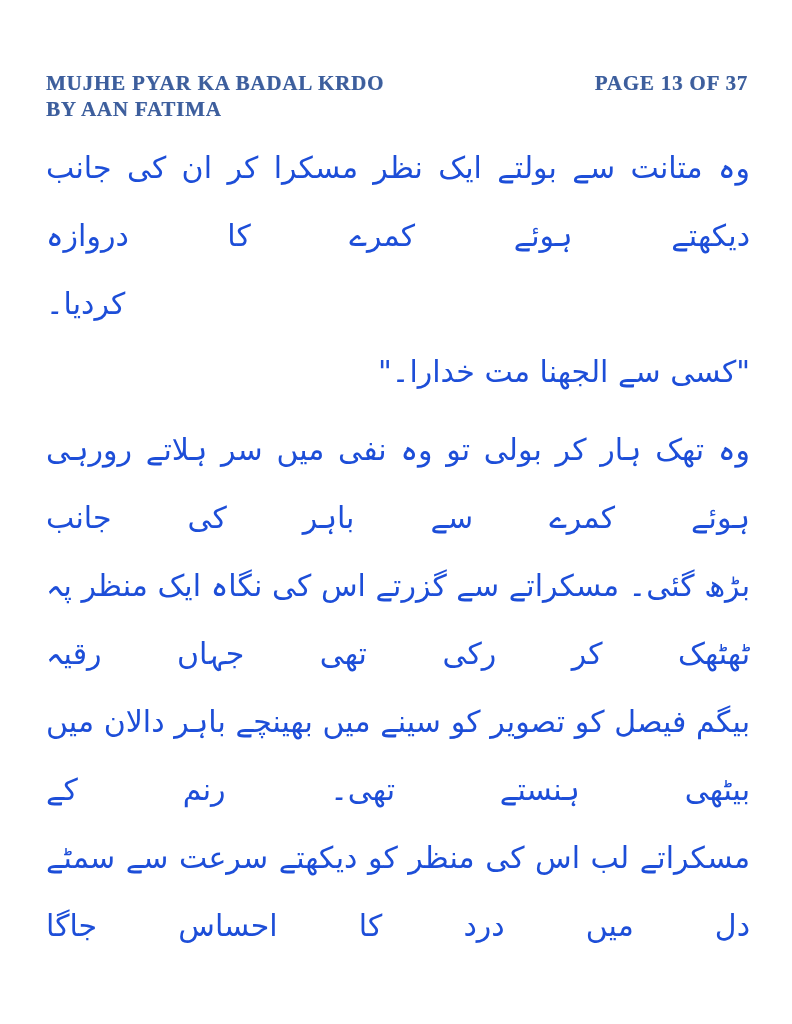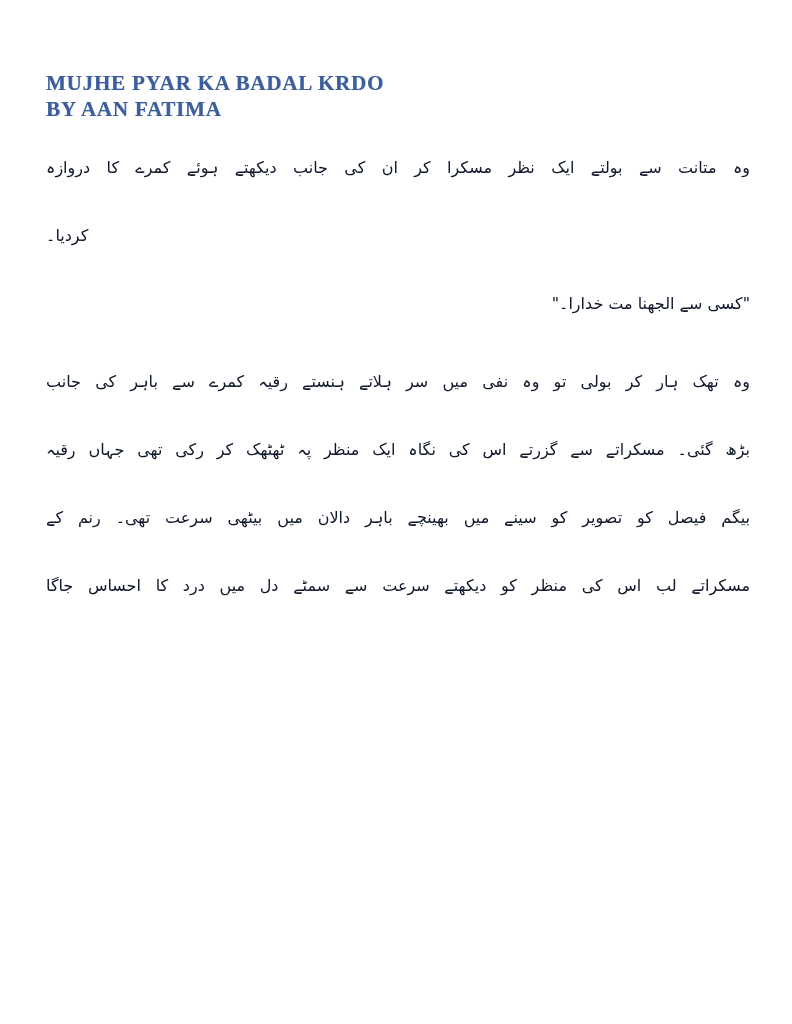--- a/index.html
+++ b/index.html
@@ -37,23 +37,23 @@
     text-shadow: 0.4px 0.4px 0 #8aa3cc;
   }
   
   .content {
     padding: 12px 42px 0 46px;
   }
   .u-line {
     direction: rtl;
     unicode-bidi: embed;
     font-family: "DejaVu Sans", sans-serif;
-    font-size: 16px;
+    font-size: 30px;
     line-height: 68px;
-    color: #0f172a;
+    color: #1d4ed8;
     white-space: nowrap;
   }
   .u-just {
     white-space: normal;
     text-align: justify;
     text-align-last: justify;
   }
   .u-endleft {
     text-align: right;
     text-align-last: left;
@@ -65,31 +65,32 @@
   .para2-start { margin-top: 10px; }
 </style>
 </head>
 <body>
 
 <div class="page">
 
   <div class="header">
     <div class="header-row1">
       <div class="hdr-text">MUJHE PYAR KA BADAL KRDO</div>
+      <div class="hdr-text">PAGE 13 OF 37</div>
     </div>
     <div class="hdr-text">BY AAN FATIMA</div>
   </div>
 
   <div class="content">
 
     <div class="u-line u-just">وہ متانت سے بولتے ایک نظر مسکرا کر ان کی جانب دیکھتے ہوئے کمرے کا دروازہ</div>
     <div class="u-line u-endleft">کردیا۔</div>
 
     <div class="u-line u-dialog">"کسی سے الجھنا مت خدارا۔"</div>
 
-    <div class="u-line u-just para2-start">وہ تھک ہار کر بولی تو وہ نفی میں سر ہلاتے ہنستے رقیہ کمرے سے باہر کی جانب</div>
+    <div class="u-line u-just para2-start">وہ تھک ہار کر بولی تو وہ نفی میں سر ہلاتے رورہی ہوئے کمرے سے باہر کی جانب</div>
     <div class="u-line u-just">بڑھ گئی۔ مسکراتے سے گزرتے اس کی نگاہ ایک منظر پہ ٹھٹھک کر رکی تھی جہاں رقیہ</div>
-    <div class="u-line u-just">بیگم فیصل کو تصویر کو سینے میں بھینچے باہر دالان میں بیٹھی سرعت تھی۔ رنم کے</div>
+    <div class="u-line u-just">بیگم فیصل کو تصویر کو سینے میں بھینچے باہر دالان میں بیٹھی ہنستے تھی۔ رنم کے</div>
     <div class="u-line u-just">مسکراتے لب اس کی منظر کو دیکھتے سرعت سے سمٹے دل میں درد کا احساس جاگا</div>
 
   </div>
 
 </div>
 
 </body></html>

